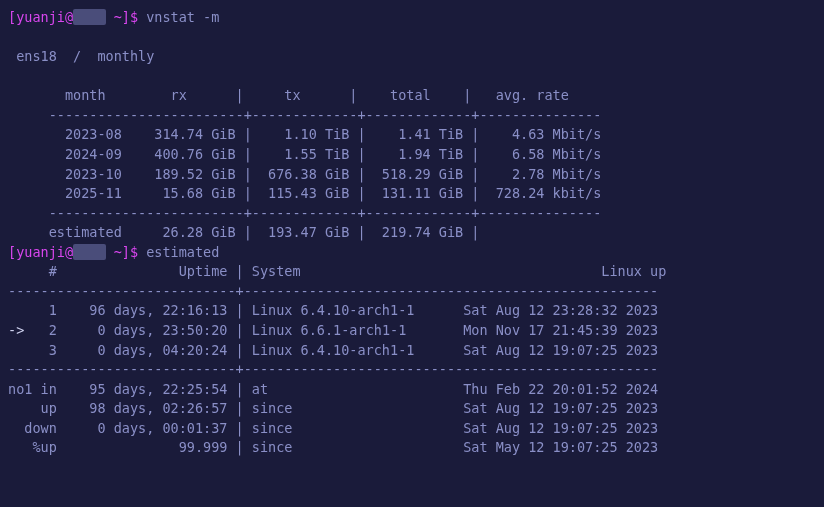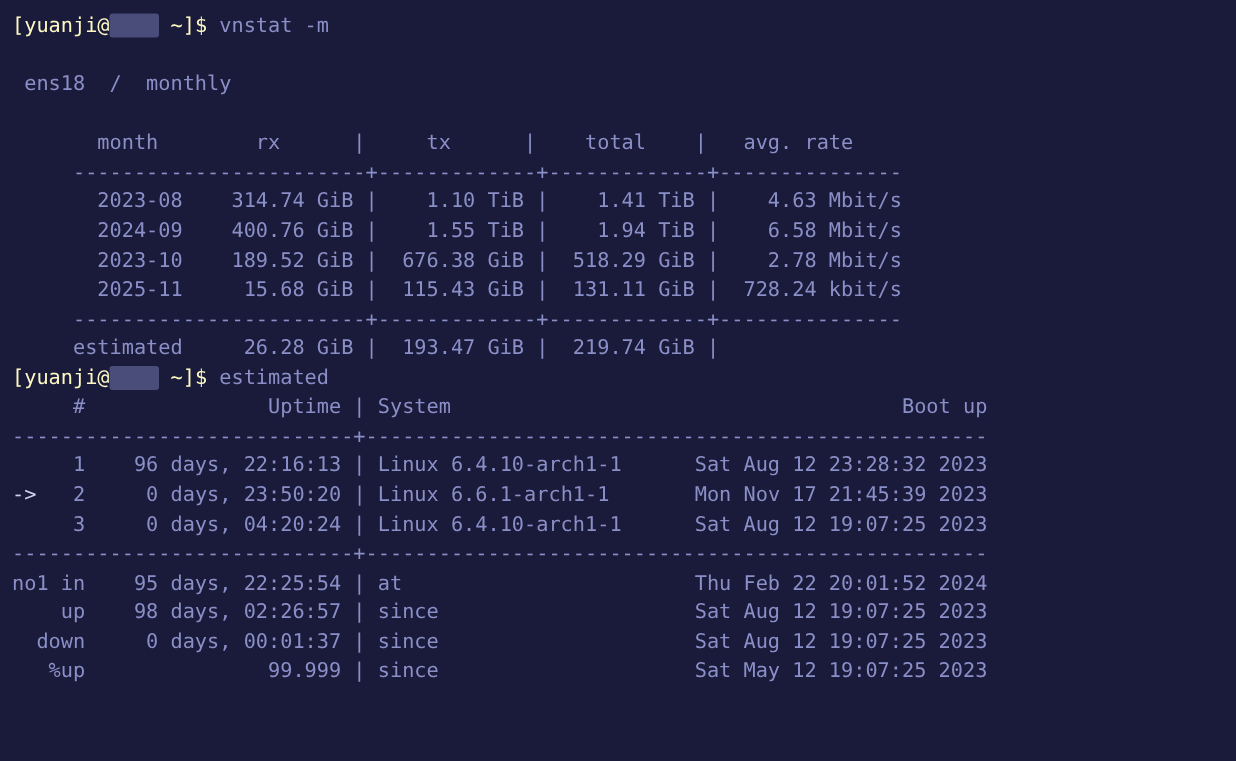--- a/index.html
+++ b/index.html
@@ -9,21 +9,21 @@
       color: #8a8fc7;
       font-family: 'Menlo', 'Monaco', 'Consolas', monospace;
       font-size: 13.5px;
       line-height: 1.45;
       width: 824px;
       height: 507px;
       box-sizing: border-box;
       white-space: pre;
       overflow: hidden;
     }
-    .prompt-user { color: #fef9c3; }
+    .prompt-user { color: #d946ef; }
     .prompt-blur {
       background-color: #4a4d7a;
       color: transparent;
       border-radius: 2px;
     }
     .arrow { color: #d0d3f0; }
   </style>
 </head>
 <body><span><span class="prompt-user">[yuanji@</span><span class="prompt-blur">    </span><span class="prompt-user"> ~]$ </span><span>vnstat -m</span></span>
 <span> </span>
@@ -31,21 +31,21 @@
 <span> </span>
 <span>       month        rx      |     tx      |    total    |   avg. rate</span>
 <span>     ------------------------+-------------+-------------+---------------</span>
 <span>       2023-08    314.74 GiB |    1.10 TiB |    1.41 TiB |    4.63 Mbit/s</span>
 <span>       2024-09    400.76 GiB |    1.55 TiB |    1.94 TiB |    6.58 Mbit/s</span>
 <span>       2023-10    189.52 GiB |  676.38 GiB |  518.29 GiB |    2.78 Mbit/s</span>
 <span>       2025-11     15.68 GiB |  115.43 GiB |  131.11 GiB |  728.24 kbit/s</span>
 <span>     ------------------------+-------------+-------------+---------------</span>
 <span>     estimated     26.28 GiB |  193.47 GiB |  219.74 GiB |</span>
 <span><span class="prompt-user">[yuanji@</span><span class="prompt-blur">    </span><span class="prompt-user"> ~]$ </span><span>estimated</span></span>
-<span>     #               Uptime | System                                     Boot up</span>
+<span>     #               Uptime | System                                     Linux up</span>
 <span>----------------------------+---------------------------------------------------</span>
 <span>     1    96 days, 22:16:13 | Linux 6.4.10-arch1-1      Sat Aug 12 23:28:32 2023</span>
 <span><span class="arrow">-&gt;</span><span>   2     0 days, 23:50:20 | Linux 6.6.1-arch1-1       Mon Nov 17 21:45:39 2023</span></span>
 <span>     3     0 days, 04:20:24 | Linux 6.4.10-arch1-1      Sat Aug 12 19:07:25 2023</span>
 <span>----------------------------+---------------------------------------------------</span>
 <span>no1 in    95 days, 22:25:54 | at                        Thu Feb 22 20:01:52 2024</span>
 <span>    up    98 days, 02:26:57 | since                     Sat Aug 12 19:07:25 2023</span>
 <span>  down     0 days, 00:01:37 | since                     Sat Aug 12 19:07:25 2023</span>
 <span>   %up               99.999 | since                     Sat May 12 19:07:25 2023</span>
 

